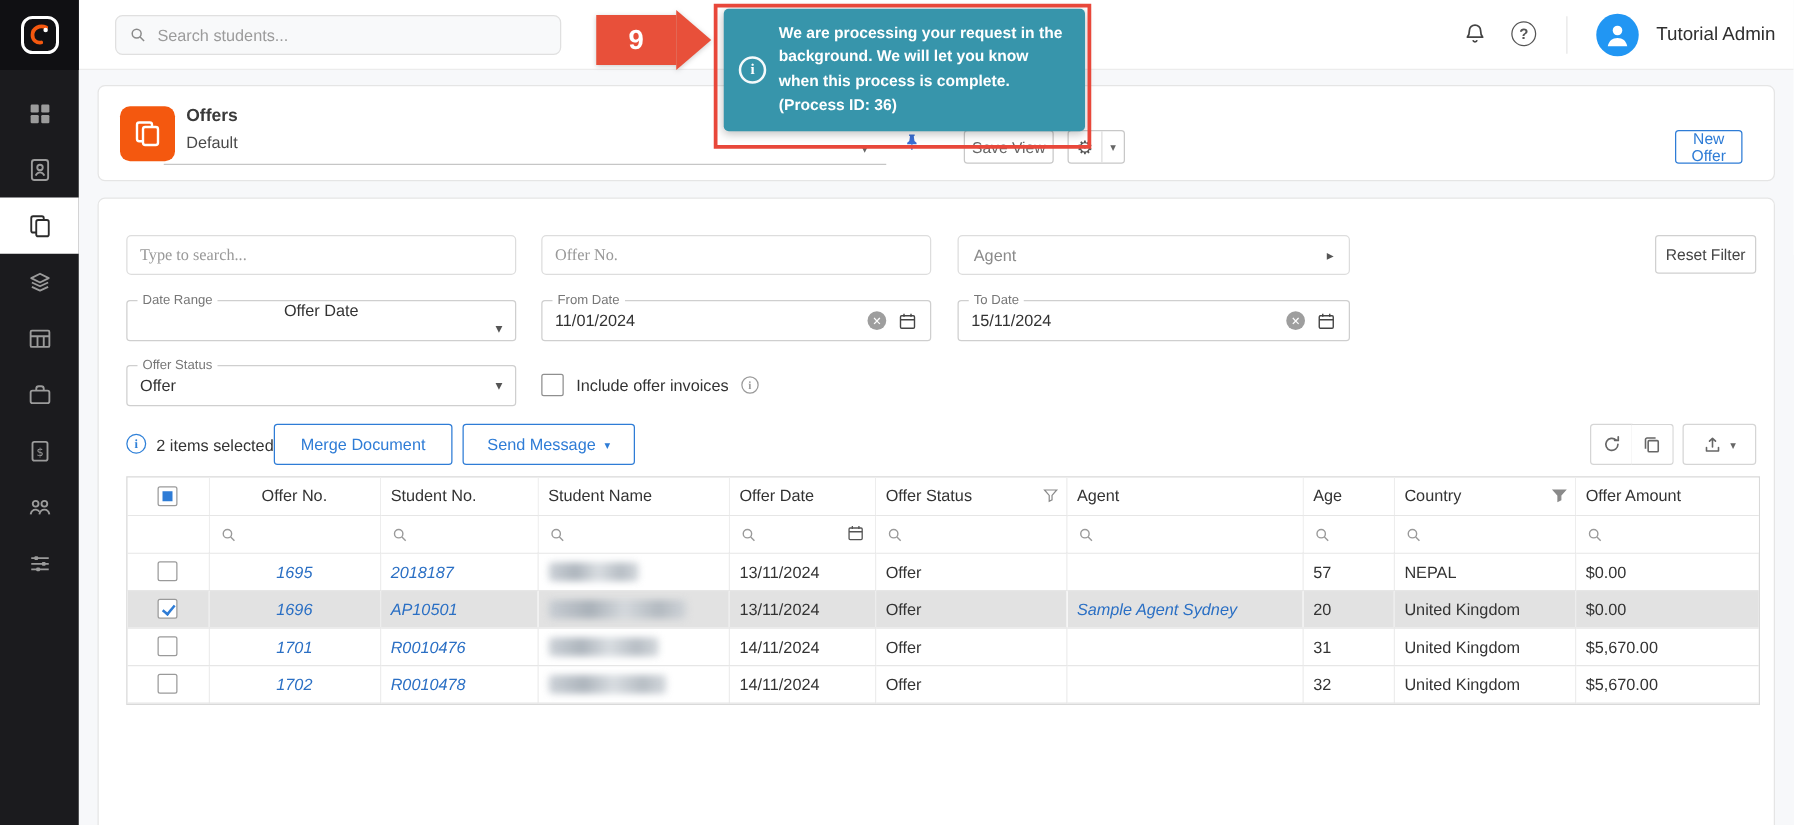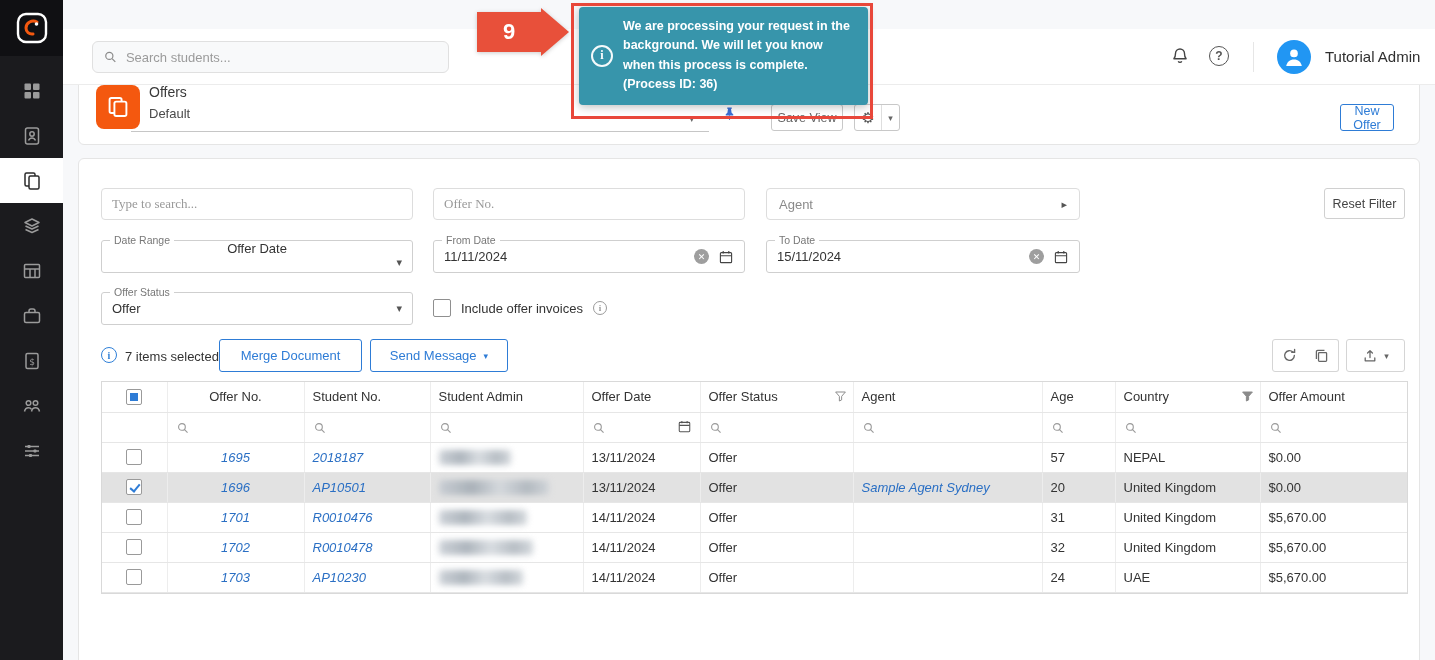--- a/index.html
+++ b/index.html
@@ -8,21 +8,21 @@
 
   
   #sidebar { position:absolute; left:0; top:0; width:63px; height:660px; background:#1b1b1e; z-index:20; }
   #logo-box { width:63px; height:56px; background:#101013; display:flex; align-items:center; justify-content:center; cursor:pointer; }
   #nav { position:absolute; top:68px; left:0; width:63px; display:flex; flex-direction:column; }
   .nav-item { width:63px; height:45px; display:flex; align-items:center; justify-content:center; color:#9b9b9b; cursor:pointer; }
   .nav-item.active { background:#ffffff; color:#2b2b2b; }
   .nav-item svg { display:block; }
 
   
-  #topbar { position:absolute; left:63px; top:0; width:1372px; height:56px; background:#fff; border-bottom:1px solid #ececec; z-index:5;margin-top:29px; }
+  #topbar { position:absolute; left:63px; top:0; width:1372px; height:56px; background:#fff; border-bottom:1px solid #ececec; z-index:5; }
   #search-wrap { position:absolute; left:29px; top:12px; width:357px; height:32px; background:#f8f9fa; border:1px solid #e0e0e0; border-radius:6px; display:flex; align-items:center; padding:0 10px; gap:8px; }
   #search-wrap input { border:none; outline:none; background:transparent; font-size:13px; color:#333; width:100%; font-family:"Liberation Sans",sans-serif; }
   #search-wrap input::placeholder { color:#9b9b9b; }
   .tb-icon { position:absolute; top:14px; width:26px; height:26px; display:flex; align-items:center; justify-content:center; cursor:pointer; }
   #help-icon { width:20px; height:20px; border:1.5px solid #555; border-radius:50%; color:#555; font-size:12px; font-weight:700; display:flex; align-items:center; justify-content:center; }
   #tb-divider { position:absolute; left:1190px; top:13px; width:1px; height:30px; background:#e6e6e6; }
   #avatar { position:absolute; left:1214px; top:11px; width:34px; height:34px; border-radius:50%; background:#2196f3; display:flex; align-items:center; justify-content:center; cursor:pointer; overflow:hidden; }
   #user-name { position:absolute; left:1262px; top:19px; font-size:15px; color:#2f2f2f; }
 
   
@@ -30,21 +30,21 @@
   #callout .body { width:64px; height:40px; background:#e8503a; color:#fff; font-size:22px; font-weight:700; display:flex; align-items:center; justify-content:center; }
   #callout .tri { width:0; height:0; border-top:24px solid transparent; border-bottom:24px solid transparent; border-left:28px solid #e8503a; }
   #red-box { position:absolute; left:571px; top:3px; width:302px; height:116px; border:3px solid #e8473a; z-index:70; pointer-events:none; }
   #toast { position:absolute; left:579px; top:7px; width:289px; min-height:90px; background:#3795ab; border-radius:4px; z-index:65; display:flex; align-items:center; gap:10px; padding:10px 14px 10px 12px; box-shadow:0 2px 8px rgba(0,0,0,.25); }
   #toast .toast-info { flex:0 0 auto; width:22px; height:22px; border:2px solid rgba(255,255,255,.95); border-radius:50%; color:#fff; font-size:12px; font-weight:700; font-family:"Liberation Serif",serif; display:flex; align-items:center; justify-content:center; }
   #toast p { color:#fff; font-size:12.5px; font-weight:600; line-height:1.55; width:232px; }
 
   
   #header-card { position:absolute; left:78px; top:68px; width:1342px; height:77px; background:#fff; border:1px solid #e5e5e5; border-radius:6px; z-index:4; }
   #offers-badge { position:absolute; left:17px; top:16px; width:44px; height:44px; background:#f4580f; border-radius:8px; display:flex; align-items:center; justify-content:center; }
-  #page-title { position:absolute; left:70px; top:15px; font-size:14px; font-weight:400; color:#3a3a3a; }
+  #page-title { position:absolute; left:70px; top:15px; font-size:14px; font-weight:700; color:#3a3a3a; }
   #view-value { position:absolute; left:70px; top:37px; font-size:13px; color:#4a4a4a; cursor:pointer; }
   #view-underline { position:absolute; left:52px; top:62px; width:578px; height:1px; background:#c6c6c6; }
   #view-caret { position:absolute; left:610px; top:43px; font-size:11px; color:#666; cursor:pointer; }
   #pin-btn { position:absolute; left:643px; top:37px; cursor:pointer; }
   .btn { display:flex; align-items:center; justify-content:center; background:#fff; border-radius:3px; cursor:pointer; font-family:"Liberation Sans",sans-serif; }
   #save-view-btn { position:absolute; left:692px; top:35px; width:72px; height:27px; border:1px solid #c8c8c8; color:#666; font-size:12.5px; }
   #gear-btn { position:absolute; left:775px; top:35px; width:46px; height:27px; border:1px solid #c8c8c8; gap:0; }
   #gear-btn .gear { font-size:15px; color:#555; width:26px; text-align:center; }
   #gear-btn .sep { width:1px; height:25px; background:#dedede; }
   #gear-btn .crt { font-size:9px; color:#666; width:17px; text-align:center; }
@@ -252,21 +252,21 @@
     </div>
     <button class="btn" id="reset-filter-btn">Reset Filter</button>
 
     <div class="field" style="left:22px; top:81px; width:312px;flex-direction:column;">
       <span class="flabel">Date Range</span>
       <span class="fvalue">Offer Date</span>
       <span class="fcaret">▾</span>
     </div>
     <div class="field" style="left:354px; top:81px; width:312px;">
       <span class="flabel">From Date</span>
-      <span class="fvalue">11/11/2024</span>
+      <span class="fvalue">11/01/2024</span>
       <span class="ic-gap">
         <span class="clear-ic">✕</span>
         <svg width="16" height="16" viewBox="0 0 20 20" fill="none" stroke="#444" stroke-width="1.4">
           <rect x="3" y="4.5" width="14" height="12.5" rx="1.2"></rect>
             <path d="M3 8.5h14M6.5 2.5v3M13.5 2.5v3"></path>
         </svg>
       </span>
     </div>
     <div class="field" style="left:687px; top:81px; width:314px;">
       <span class="flabel">To Date</span>
@@ -285,21 +285,21 @@
       <span class="fvalue">Offer</span>
       <span class="fcaret">▾</span>
     </div>
     <label id="include-row">
       <span class="chk"></span>
       <span>Include offer invoices</span>
       <span class="info-sm">i</span>
     </label>
 
     <span id="sel-info">i</span>
-    <span id="sel-text">7 items selected</span>
+    <span id="sel-text">2 items selected</span>
     <button class="btn btn-blue" id="merge-btn">Merge Document</button>
     <div class="btn btn-blue" id="send-btn">
       <span>Send Message</span>
       <span class="crt">▾</span>
     </div>
     <div class="icon-btn" id="refresh-btn">
       <svg width="17" height="17" viewBox="0 0 20 20" fill="none" stroke="#666" stroke-width="1.6" stroke-linecap="round">
         <path d="M15.7 10a5.7 5.7 0 11-1.7-4.05"></path>
           <path d="M16 2.8v3.4h-3.4"></path>
       </svg>
@@ -330,21 +330,21 @@
             <col style="width:189px">
             <col style="width:73px">
             <col style="width:145px">
             <col style="width:147px">
         </colgroup>
         <thead>
           <tr>
             <th class="c-center"><span class="cb indet"></span></th>
             <th class="c-center">Offer No.</th>
             <th>Student No.</th>
-            <th>Student Admin</th>
+            <th>Student Name</th>
             <th>Offer Date</th>
             <th><span>Offer Status</span>
               <svg class="funnel" width="15" height="15" viewBox="0 0 20 20" fill="none" stroke="#8a8a8a" stroke-width="1.3">
                   <path d="M3.5 4h13l-5 5.8v4.7l-3 1.5v-6.2z"></path>
                 </svg></th>
             <th>Agent</th>
             <th>Age</th>
             <th><span>Country</span>
               <svg class="funnel" width="15" height="15" viewBox="0 0 20 20" fill="#8a8a8a" stroke="#8a8a8a" stroke-width="1.3">
                   <path d="M3.5 4h13l-5 5.8v4.7l-3 1.5v-6.2z"></path>
@@ -437,30 +437,18 @@
             <td class="c-center"><a class="lnk">1702</a></td>
             <td><a class="lnk">R0010478</a></td>
             <td><span class="blur b4"></span></td>
             <td>14/11/2024</td>
             <td>Offer</td>
             <td></td>
             <td>32</td>
             <td>United Kingdom</td>
             <td>$5,670.00</td>
           </tr>
-          <tr>
-            <td class="c-center"><span class="cb"></span></td>
-            <td class="c-center"><a class="lnk">1703</a></td>
-            <td><a class="lnk">AP10230</a></td>
-            <td><span class="blur b5"></span></td>
-            <td>14/11/2024</td>
-            <td>Offer</td>
-            <td></td>
-            <td>24</td>
-            <td>UAE</td>
-            <td>$5,670.00</td>
-          </tr>
         </tbody>
       </table>
     </div>
   </section>
 
 </div>
 
 </body></html>

